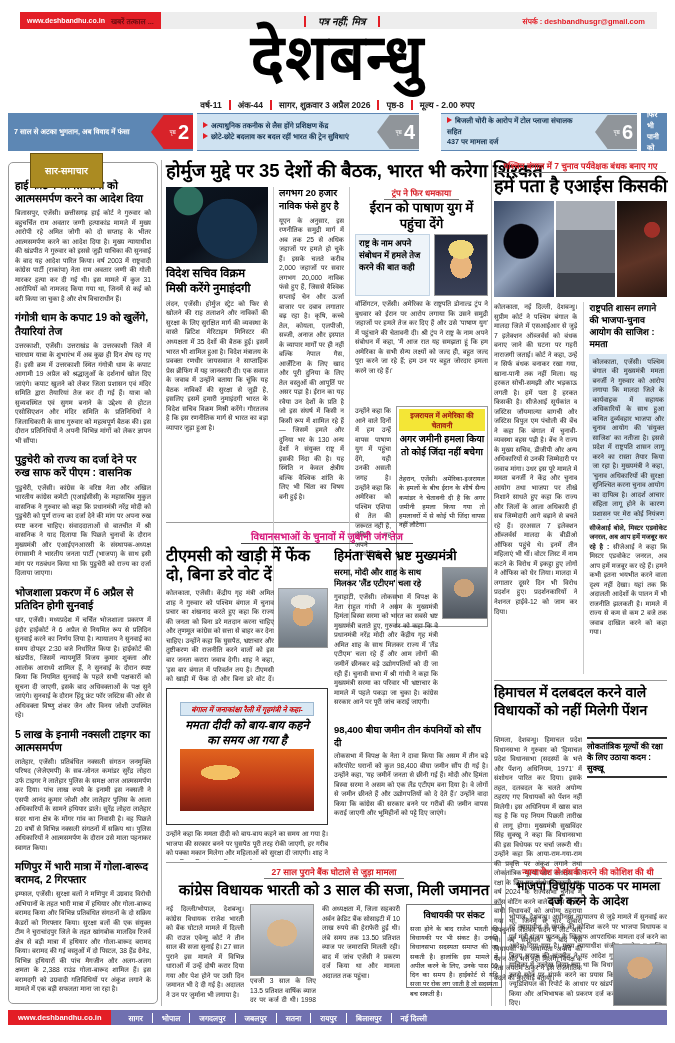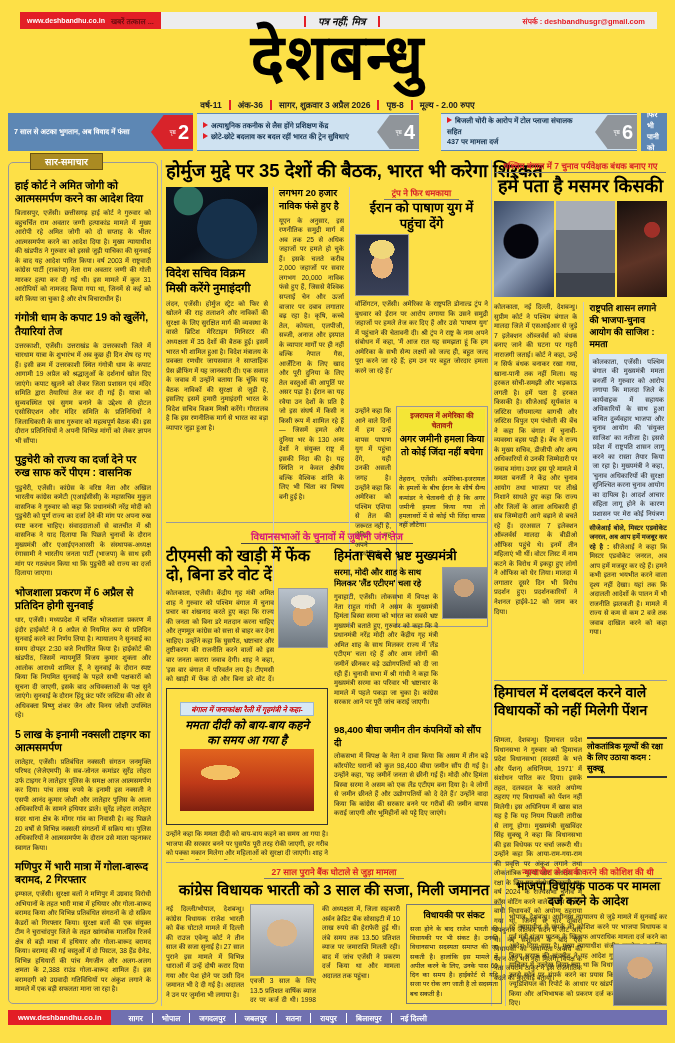--- a/index.html
+++ b/index.html
@@ -1,16 +1,16 @@
 <!DOCTYPE html>
 <html><head>
 <meta charset="utf-8">
 <style>
   html,body{margin:0;padding:0;background:#888;}
-  .page{position:relative;width:675px;height:1043px;background:#fde047;margin:0 auto;
+  .page{position:relative;width:675px;height:1043px;background:#ffffff;margin:0 auto;
         font-family:"Liberation Sans","DejaVu Sans",sans-serif;overflow:hidden;color:#111;}
 
   
   .topbar{position:absolute;top:12px;left:20px;right:18px;height:17px;background:#ededed;
           display:flex;align-items:center;}
   .topbar-left{background:#e31e26;height:100%;display:flex;align-items:center;gap:6px;
                padding:0 7px;box-sizing:border-box;}
   .topbar-site{color:#fff;font-size:7px;font-weight:bold;}
   .topbar-ticker{color:#6d0b10;font-size:7.5px;font-weight:bold;}
   .topbar-slogan{flex:1;text-align:center;font-size:10px;font-weight:bold;font-style:italic;color:#111;}
@@ -46,21 +46,21 @@
 
   
   .body-text{font-size:6.7px;line-height:1.42;text-align:justify;color:#1c1c1c;overflow:hidden;}
   .kicker-red{color:#d8232a;font-weight:bold;font-size:8.5px;text-align:center;}
   .kicker-red span{border-bottom:1px solid #777;padding:0 8px 1px;}
 
   
   .sidebar{position:absolute;left:8px;top:162px;width:150px;height:842px;border:1px solid #999;
            border-radius:5px;box-sizing:border-box;padding:8px 6px 4px;overflow:hidden;}
   .sidebar-header{position:absolute;top:153px;left:30px;background:#ab8b22;border:1px solid #6b5410;
-                  color:#fff;font-size:9.5px;font-weight:bold;padding:1px 14px;white-space:nowrap;z-index:3;}
+                  color:#fff;font-size:9.5px;font-weight:bold;padding:10px 14px;white-space:nowrap;z-index:3;}
   .sb-headline{font-size:10.5px;font-weight:bold;line-height:1.25;margin:8px 0 3px;color:#000;}
 
   
   .hormuz{position:absolute;left:166px;top:160px;width:322px;}
   .hormuz-headline{font-size:18.5px;font-weight:800;white-space:nowrap;text-align:center;
                    line-height:1.2;margin-bottom:5px;color:#000;}
   .hormuz-cols{display:flex;}
   .hcolA{width:102px;padding-right:5px;}
   .hcolB{width:76px;padding:0 5px;border-left:1px solid #c9c9c9;box-sizing:border-box;}
   .hcolC{flex:1;padding-left:5px;border-left:1px solid #c9c9c9;}
@@ -148,21 +148,21 @@
 
   
   .bharti{position:absolute;left:166px;top:866px;width:336px;height:140px;overflow:hidden;}
   .bharti-headline{font-size:15px;font-weight:800;white-space:nowrap;text-align:center;margin:2px 0 5px;color:#000;}
   .bharti-cols{display:flex;gap:6px;}
   .bharti-c{flex:1;height:100px;}
   .bharti-mid{width:66px;flex:none;}
   .photo-bharti{width:64px;height:72px;border:1px solid #999;box-sizing:border-box;
       background:radial-gradient(ellipse 40% 32% at 50% 40%,#d8b58c 0 60%,transparent 61%),
                  linear-gradient(#cfd3d8,#8f959c);}
-  .sankat-box{width:96px;flex:none;border:1px solid #777;padding:3px;box-sizing:border-box;height:100px;}
+  .sankat-box{width:96px;flex:none;border:1px solid #777;padding:3px;box-sizing:border-box;height:84px;}
   .sankat-title{font-size:9px;font-weight:bold;text-align:center;margin-bottom:3px;color:#000;}
   .sankat-body{font-size:6.5px;height:80px;}
 
   
   .pathak{position:absolute;left:509px;top:866px;width:158px;height:140px;overflow:hidden;}
   .pathak-headline{font-size:11.8px;font-weight:800;text-align:center;line-height:1.25;margin:2px 0 4px;color:#000;}
   .pathak-body{height:100px;}
   .photo-pathak{position:absolute;right:0;bottom:0;width:52px;height:60px;border:1px solid #999;
       background:radial-gradient(ellipse 40% 30% at 50% 38%,#d3a87e 0 60%,transparent 61%),
                  linear-gradient(#b4bcc6,#5d646e);}
@@ -189,21 +189,21 @@
     <div class="topbar-slogan">
       <span class="slog">पत्र नहीं; मित्र</span>
     </div>
     <div class="topbar-contact">संपर्क : deshbandhusgr@gmail.com</div>
   </div>
 
   <div class="masthead">
     <div class="masthead-title">देशबन्धु</div>
   </div>
   <div class="edition">
-    <span>वर्ष-11</span><span>अंक-36</span><span>सागर, शुक्रवार 3 अप्रैल 2026</span><span>पृष्ठ-8</span><span>मूल्य - 2.00 रुपए</span>
+    <span>वर्ष-11</span><span>अंक-44</span><span>सागर, शुक्रवार 3 अप्रैल 2026</span><span>पृष्ठ-8</span><span>मूल्य - 2.00 रुपए</span>
   </div>
 
   <div class="teasers">
     <div class="teaser t-dark t1">
       <div class="teaser-text">7 साल से अटका भुगतान, अब विवाद में फंसा</div>
       <div class="page-arrow arrow-red">
         <span class="arrow-label">पृष्ठ</span>
         <span class="arrow-num">2</span>
       </div>
     </div>
@@ -280,38 +280,39 @@
         <div class="body-text hA-body">लंदन, एजेंसी। होर्मुज स्ट्रेट को फिर से खोलने की राह तलाशने और नाविकों की सुरक्षा के लिए सुरक्षित मार्ग की व्यवस्था के वास्ते ब्रिटिश मेरिटाइम मिनिस्टर की अध्यक्षता में 35 देशों की बैठक हुई। इसमें भारत भी शामिल हुआ है। विदेश मंत्रालय के प्रवक्ता रणधीर जायसवाल ने साप्ताहिक प्रेस ब्रीफिंग में यह जानकारी दी। एक सवाल के जवाब में उन्होंने बताया कि चूंकि यह बैठक नाविकों की सुरक्षा से जुड़ी है, इसलिए इसमें हमारी नुमाइंदगी भारत के विदेश सचिव विक्रम मिस्री करेंगे। गौरतलब है कि इस रणनीतिक मार्ग से भारत का बड़ा व्यापार जुड़ा हुआ है।</div>
       </div>
       <div class="hcolB">
         <div class="h-lead">लगभग 20 हजार नाविक फंसे हुए है</div>
         <div class="body-text hB-body">यूएन के अनुसार, इस रणनीतिक समुद्री मार्ग में अब तक 25 से अधिक जहाजों पर हमले हो चुके हैं। इसके चलते करीब 2,000 जहाजों पर सवार लगभग 20,000 नाविक फंसे हुए हैं, जिससे वैश्विक सप्लाई चेन और ऊर्जा बाजार पर दबाव लगातार बढ़ रहा है। कृषि, कच्चे तेल, कोयला, एलपीजी, सब्जी, अनाज और इस्पात के व्यापार मार्गों पर ही नहीं बल्कि नेपाल गैस, आर्जेंटिना के लिए खाद और पूरी दुनिया के लिए तेल वस्तुओं की आपूर्ति पर असर पड़ा है। ईरान का यह रवैया उन देशों के प्रति है जो इस संघर्ष में किसी न किसी रूप में शामिल रहे हैं— जिसमें हमले और दुनिया भर के 130 अन्य देशों ने संयुक्त राष्ट्र में इसकी निंदा की है। यह स्थिति न केवल क्षेत्रीय बल्कि वैश्विक शांति के लिए भी चिंता का विषय बनी हुई है।</div>
       </div>
       <div class="hcolC">
         <div class="kicker-red"><span>ट्रंप ने फिर धमकाया</span></div>
         <div class="iran-headline">ईरान को पाषाण युग में पहुंचा देंगे</div>
         <div class="iran-top">
+          <div class="iran-subhead">राष्ट्र के नाम अपने संबोधन में हमले तेज करने की बात कही</div>
           <div class="photo-trump"></div>
         </div>
         <div class="body-text iran-body1">वॉशिंगटन, एजेंसी। अमेरिका के राष्ट्रपति डोनाल्ड ट्रंप ने बुधवार को ईरान पर आरोप लगाया कि उसने समुद्री जहाजों पर हमले तेज कर दिए हैं और उसे 'पाषाण युग' में पहुंचाने की चेतावनी दी। श्री ट्रंप ने राष्ट्र के नाम अपने संबोधन में कहा, 'मैं आज रात यह समझता हूं कि हम अमेरिका के सभी सैन्य लक्ष्यों को जल्द ही, बहुत जल्द पूरा करने जा रहे हैं; हम उन पर बहुत जोरदार हमला करने जा रहे हैं।'</div>
         <div class="iran-flow">
           <div class="body-text">उन्होंने कहा कि आने वाले दिनों में हम उन्हें वापस पाषाण युग में पहुंचा देंगे, यही उनकी असली जगह है। उन्होंने कहा कि अमेरिका को पश्चिम एशिया से तेल की जरूरत नहीं है, लेकिन वह अपने सहयोगियों का समर्थन करने के लिए इस क्षेत्र में बना हुआ है। उन्होंने कहा, 'अब हम पश्चिम एशिया से पूरी तरह स्वतंत्र हैं, और फिर भी हम वहां सहयोग के लिए मौजूद हैं। हमें वहां होने की जरूरत नहीं है।'</div>
           <div class="warn-box">
             <div class="warn-title">इजरायल में अमेरिका की चेतावनी</div>
             <div class="warn-headline">अगर जमीनी हमला किया तो कोई जिंदा नहीं बचेगा</div>
             <div class="body-text warn-body">तेहरान, एजेंसी। अमेरिका-इजरायल के हमलों के बीच ईरान के शीर्ष सैन्य कमांडर ने चेतावनी दी है कि अगर जमीनी हमला किया गया तो हमलावरों में से कोई भी जिंदा वापस नहीं लौटेगा।</div>
           </div>
         </div>
       </div>
     </div>
   </div>
 
   <div class="bengal">
     <div class="kicker-red"><span>पश्चिम बंगाल में 7 चुनाव पर्यवेक्षक बंधक बनाए गए</span></div>
-    <div class="bengal-headline">हमें पता है मसमर किसकी</div>
+    <div class="bengal-headline">हमें पता है एआईस किसकी</div>
     <div class="bengal-photos">
       <div class="photo-glass"></div>
       <div class="photo-crowd"></div>
       <div class="photo-darkred"></div>
     </div>
     <div class="bengal-cols">
       <div class="bcol">
         <div class="body-text b1">
           <span>कोलकाता, नई दिल्ली, देशबन्धु। सुप्रीम कोर्ट ने पश्चिम बंगाल के मालदा जिले में एसआईआर से जुड़े 7 इलेक्शन ऑब्जर्वर्स को बंधक बनाए जाने की घटना पर गहरी नाराजगी जताई। कोर्ट ने कहा, उन्हें न सिर्फ बंधक बनाकर रखा गया, खाना-पानी तक नहीं मिला। यह हरकत सोची-समझी और भड़काऊ लगती है। हमें पता है हरकत किसकी है। सीजेआई सूर्यकांत व जस्टिस जॉयमाल्या बागची और जस्टिस विपुल एम पंचोली की बेंच ने कहा कि बंगाल में चुनावी-व्यवस्था बहस पड़ी है। बेंच ने राज्य के मुख्य सचिव, डीजीपी और अन्य अधिकारियों से उनकी जिम्मेदारी पर जवाब मांगा। उधर इस पूरे मामले में ममता बनर्जी ने केंद्र और चुनाव आयोग तथा भाजपा पर तीखे निशाने साधते हुए कहा कि राज्य और जिलों के आला अधिकारी ही सब जिम्मेदारी आगे बढ़ाने से बचते रहे हैं।</span> <span>दरअसल 7 इलेक्शन ऑब्जर्वर्स मालदा के बीडीओ ऑफिस पहुंचे थे। इनमें तीन महिलाएं भी थीं। वोटर लिस्ट में नाम कटने के विरोध में इकट्ठा हुए लोगों ने ऑफिस को घेर लिया। मालदा में लगातार दूसरे दिन भी विरोध प्रदर्शन हुए। प्रदर्शनकारियों ने नेशनल हाईवे-12 को जाम कर दिया।</span>
         </div>

